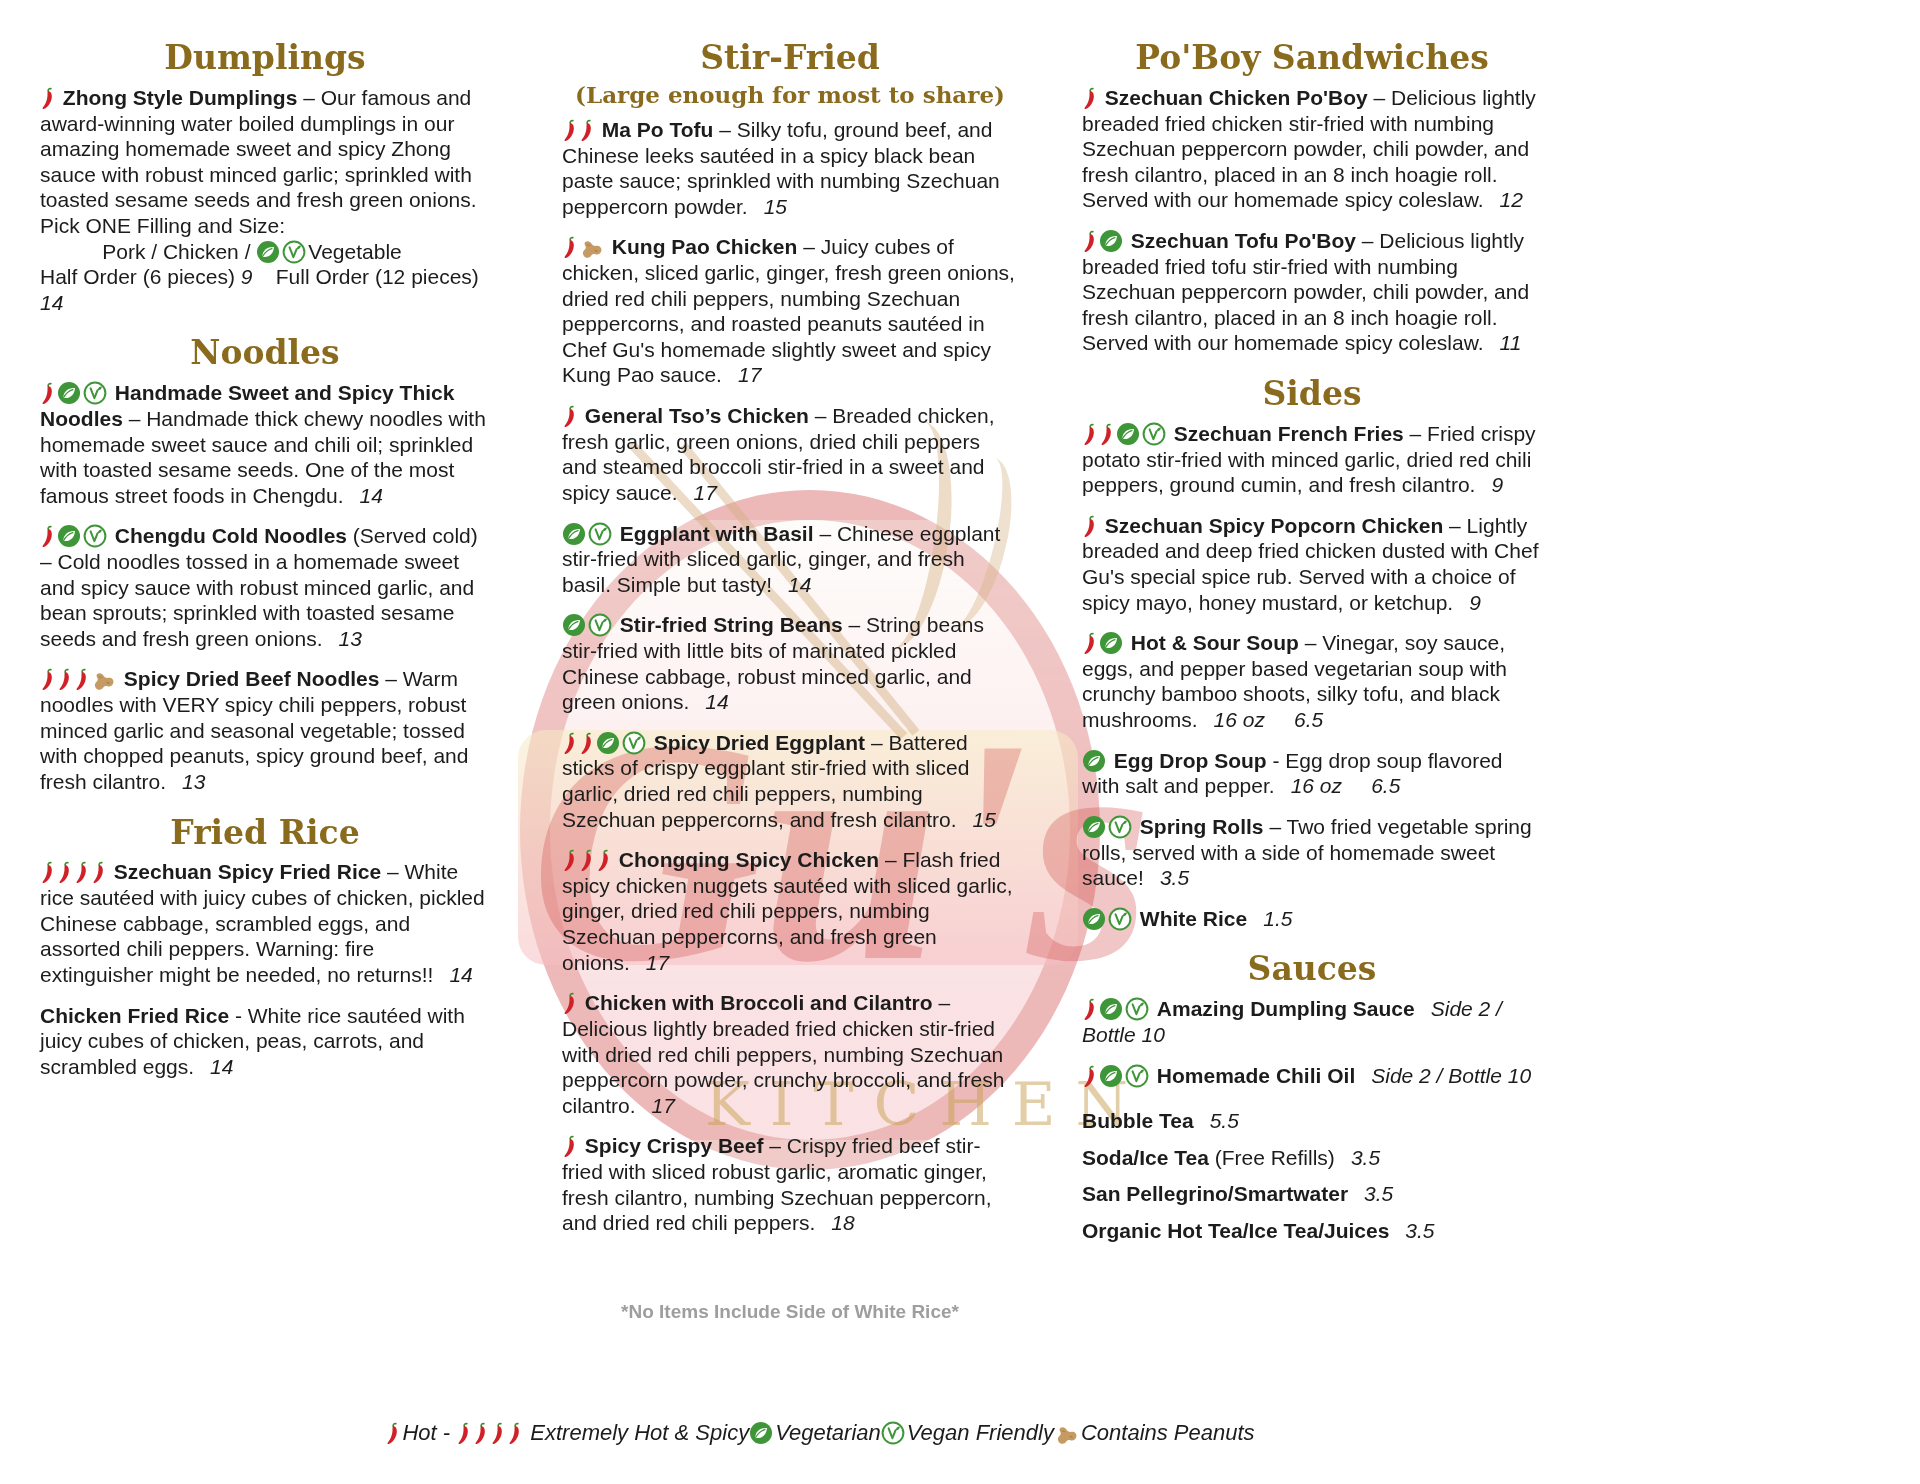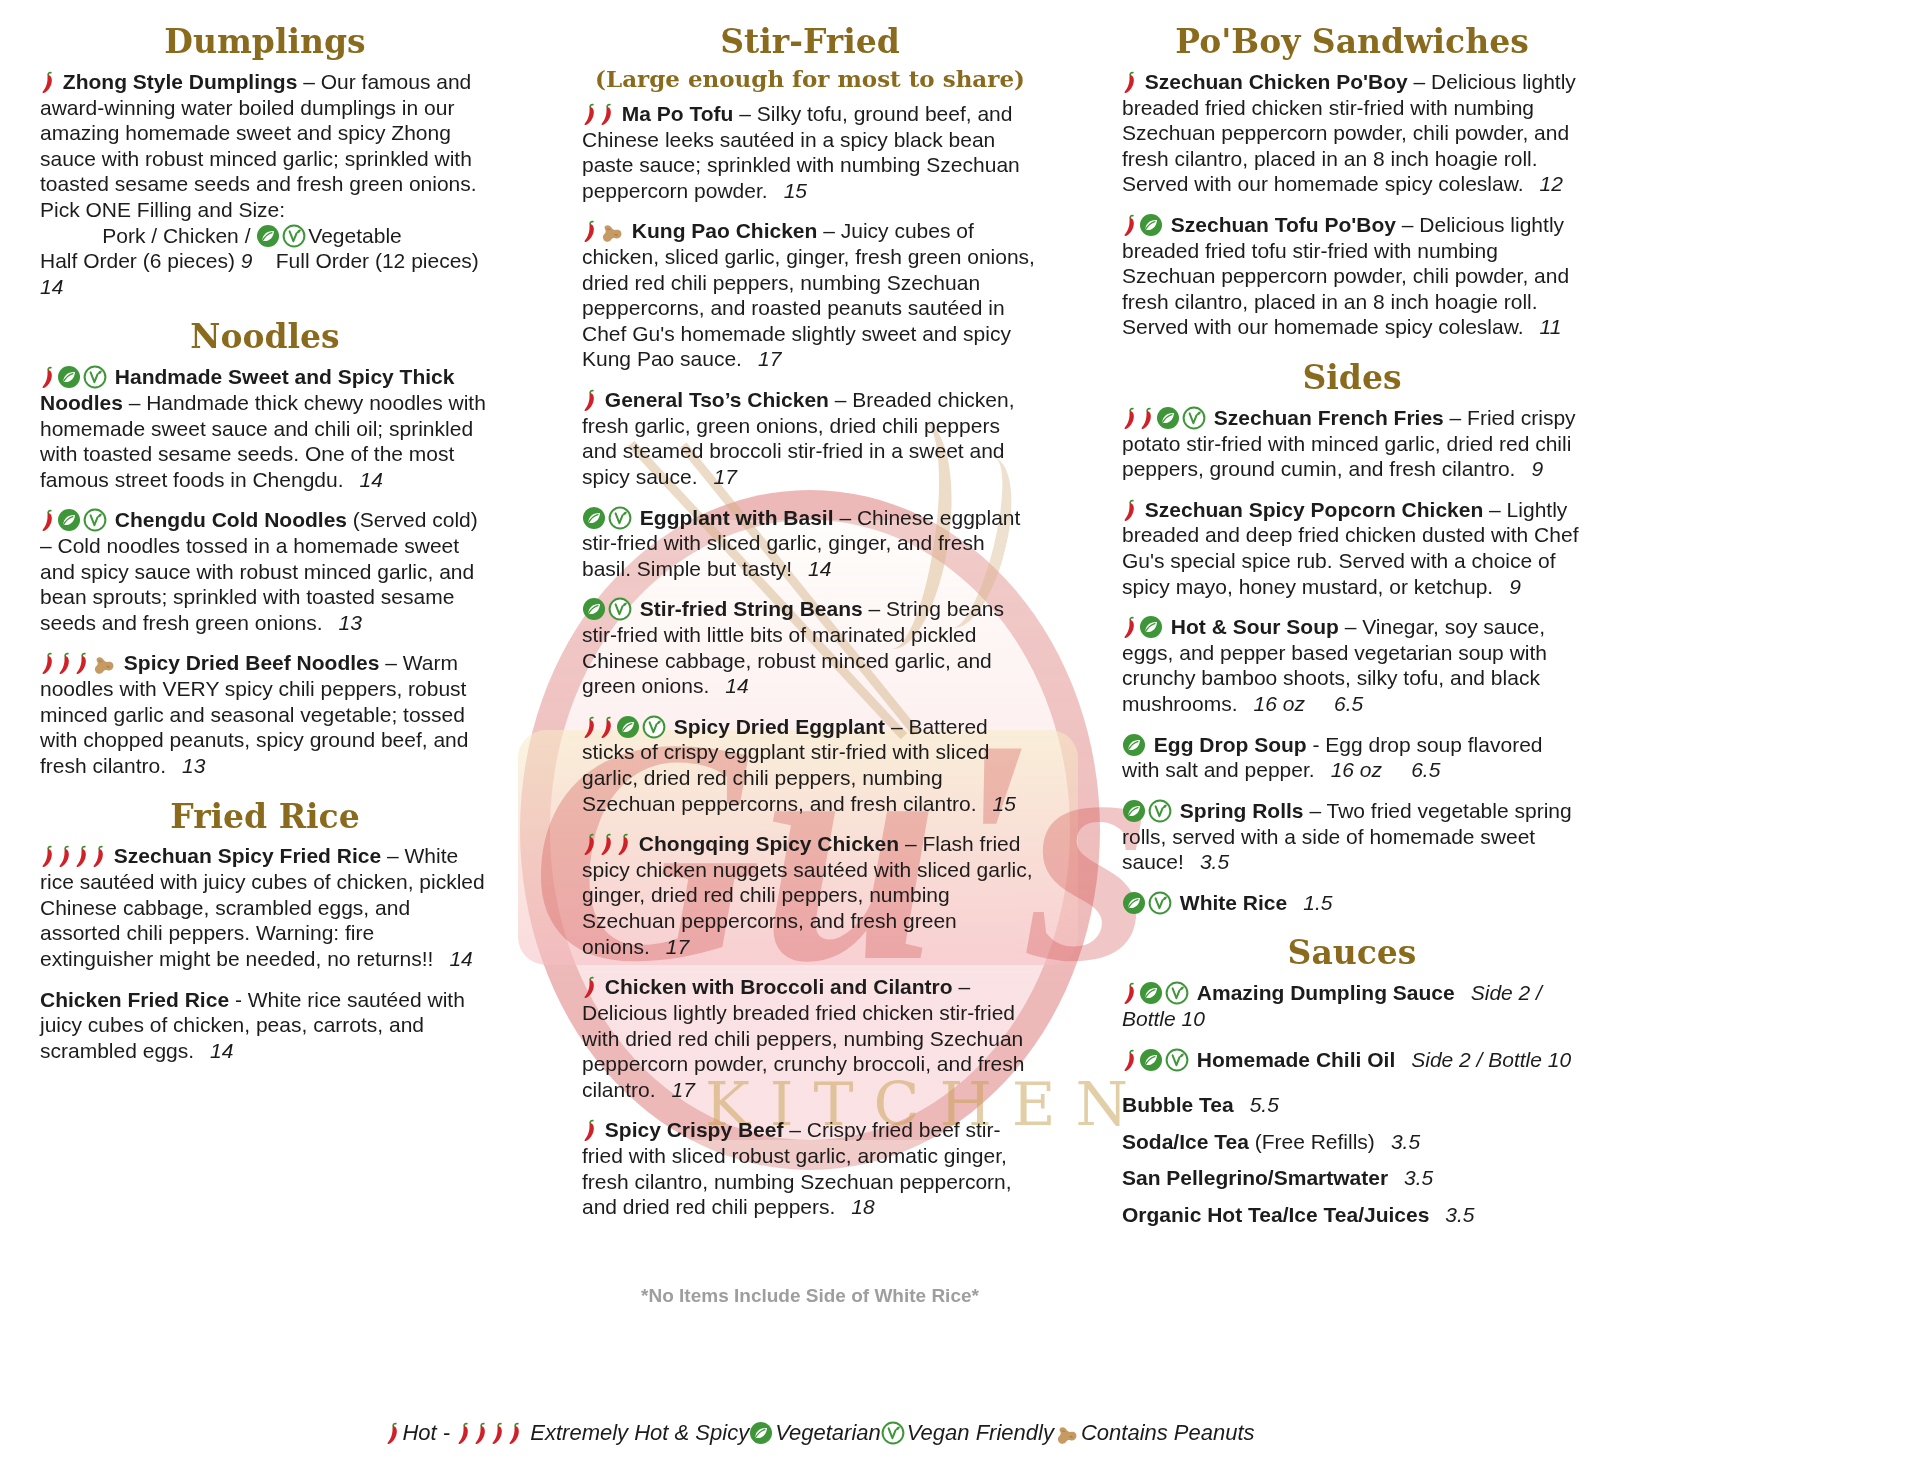--- a/index.html
+++ b/index.html
@@ -19,21 +19,21 @@
     font-size:320px;line-height:1;color:rgba(206,70,66,0.30);}
   .wm-word{position:absolute;left:235px;top:648px;font-family:"DejaVu Serif",serif;font-size:60px;letter-spacing:20px;
     color:rgba(199,160,80,0.50);}
   .wm-steam1{position:absolute;left:395px;top:0px;width:70px;height:230px;border:0 solid rgba(214,180,134,0.45);
     border-right-width:14px;border-radius:50%;transform:rotate(8deg);}
   .wm-steam2{position:absolute;left:470px;top:35px;width:54px;height:175px;border:0 solid rgba(214,180,134,0.40);
     border-right-width:12px;border-radius:50%;transform:rotate(14deg);}
   .wm-stick1{position:absolute;left:293px;top:-30px;width:9px;height:400px;background:rgba(210,175,130,0.45);transform:rotate(-43deg);}
   .wm-stick2{position:absolute;left:325px;top:-16px;width:9px;height:370px;background:rgba(210,175,130,0.45);transform:rotate(-39deg);}
   
-  .menu{position:absolute;left:40px;top:24px;display:flex;z-index:2;gap:20px;}
+  .menu{position:absolute;left:40px;top:40px;display:flex;z-index:2;}
   .col{flex:0 0 auto;}
   .col1{width:450px;margin-right:72px;}
   .col2{width:456px;margin-right:64px;}
   .col3{width:460px;}
   .section + .section{margin-top:20px;}
   .title{font-family:"DejaVu Serif",serif;font-size:33px;font-weight:700;color:#8a6b1e;
     text-align:center;margin:0 0 8px;line-height:1.12;}
   .subtitle{font-family:"DejaVu Serif",serif;font-weight:700;font-size:23px;color:#8a6b1e;
     text-align:center;margin:-4px 0 8px;}
   .item{margin:0 0 15px;}

